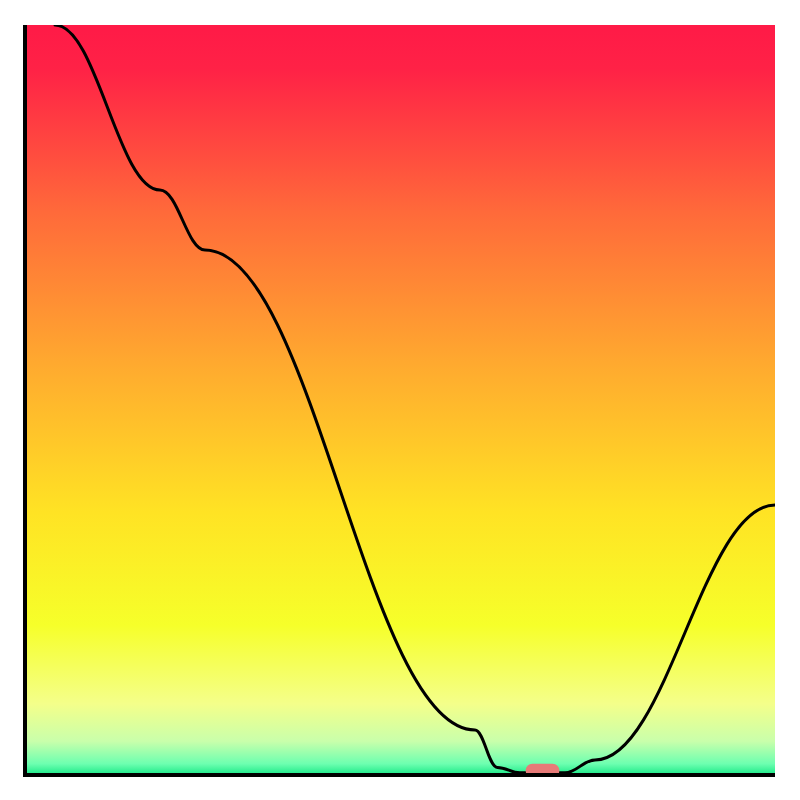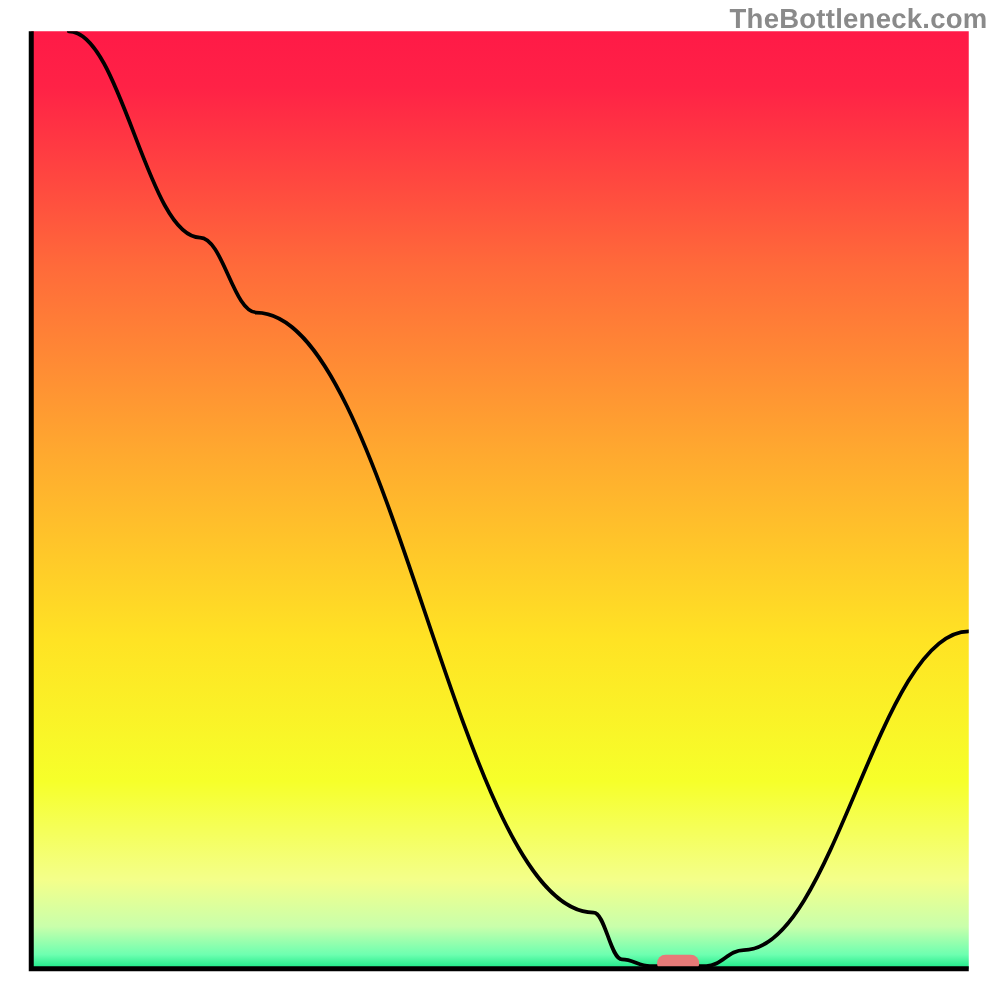--- a/index.html
+++ b/index.html
@@ -26,21 +26,20 @@
     letter-spacing: 0.2px;
   }
   svg {
     display: block;
   }
 </style>
 </head>
 <body>
 
 <div class="frame">
-  <div class="watermark">TheBottleneck.com</div>
 
   <svg id="chart-svg" width="800" height="800" viewBox="0 0 800 800">
     <defs>
       <linearGradient id="bg-grad" x1="0" y1="0" x2="0" y2="1">
           <stop offset="0.00%" stop-color="#ff1a47"></stop>
           <stop offset="6.00%" stop-color="#ff2246"></stop>
           <stop offset="25.00%" stop-color="#ff6a3a"></stop>
           <stop offset="45.00%" stop-color="#ffa92f"></stop>
           <stop offset="65.00%" stop-color="#ffe324"></stop>
           <stop offset="80.00%" stop-color="#f6ff2a"></stop>

